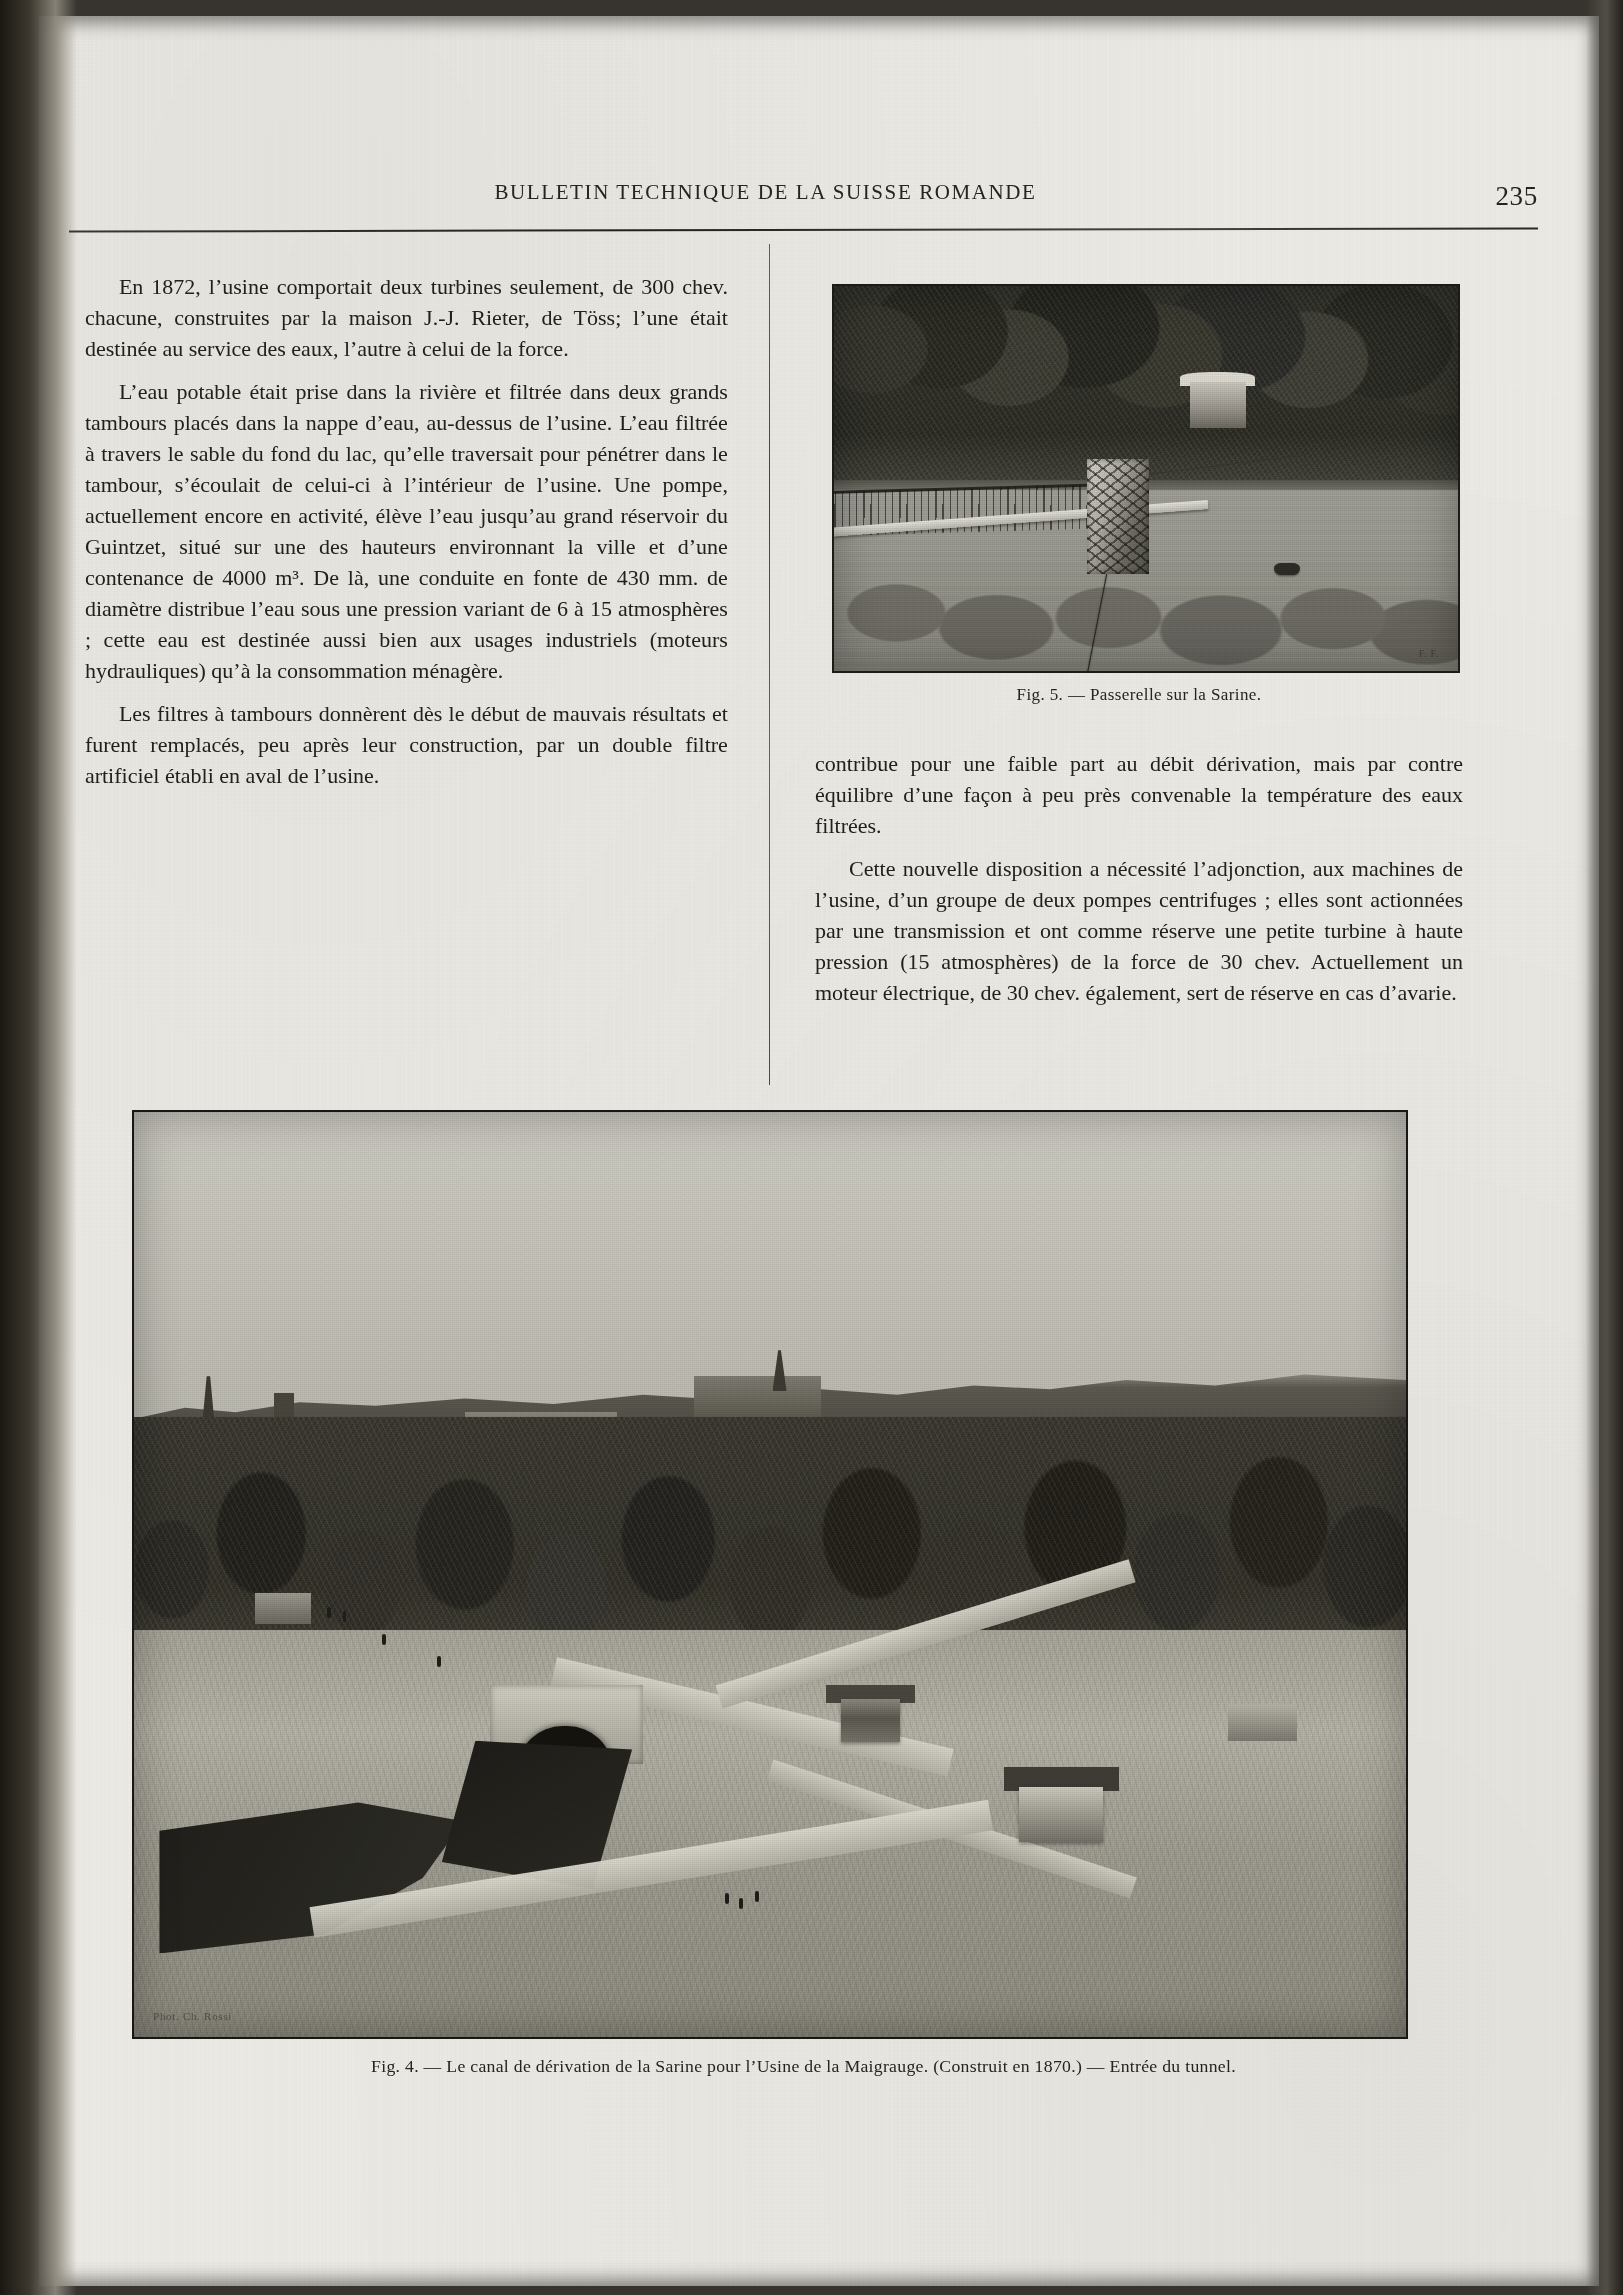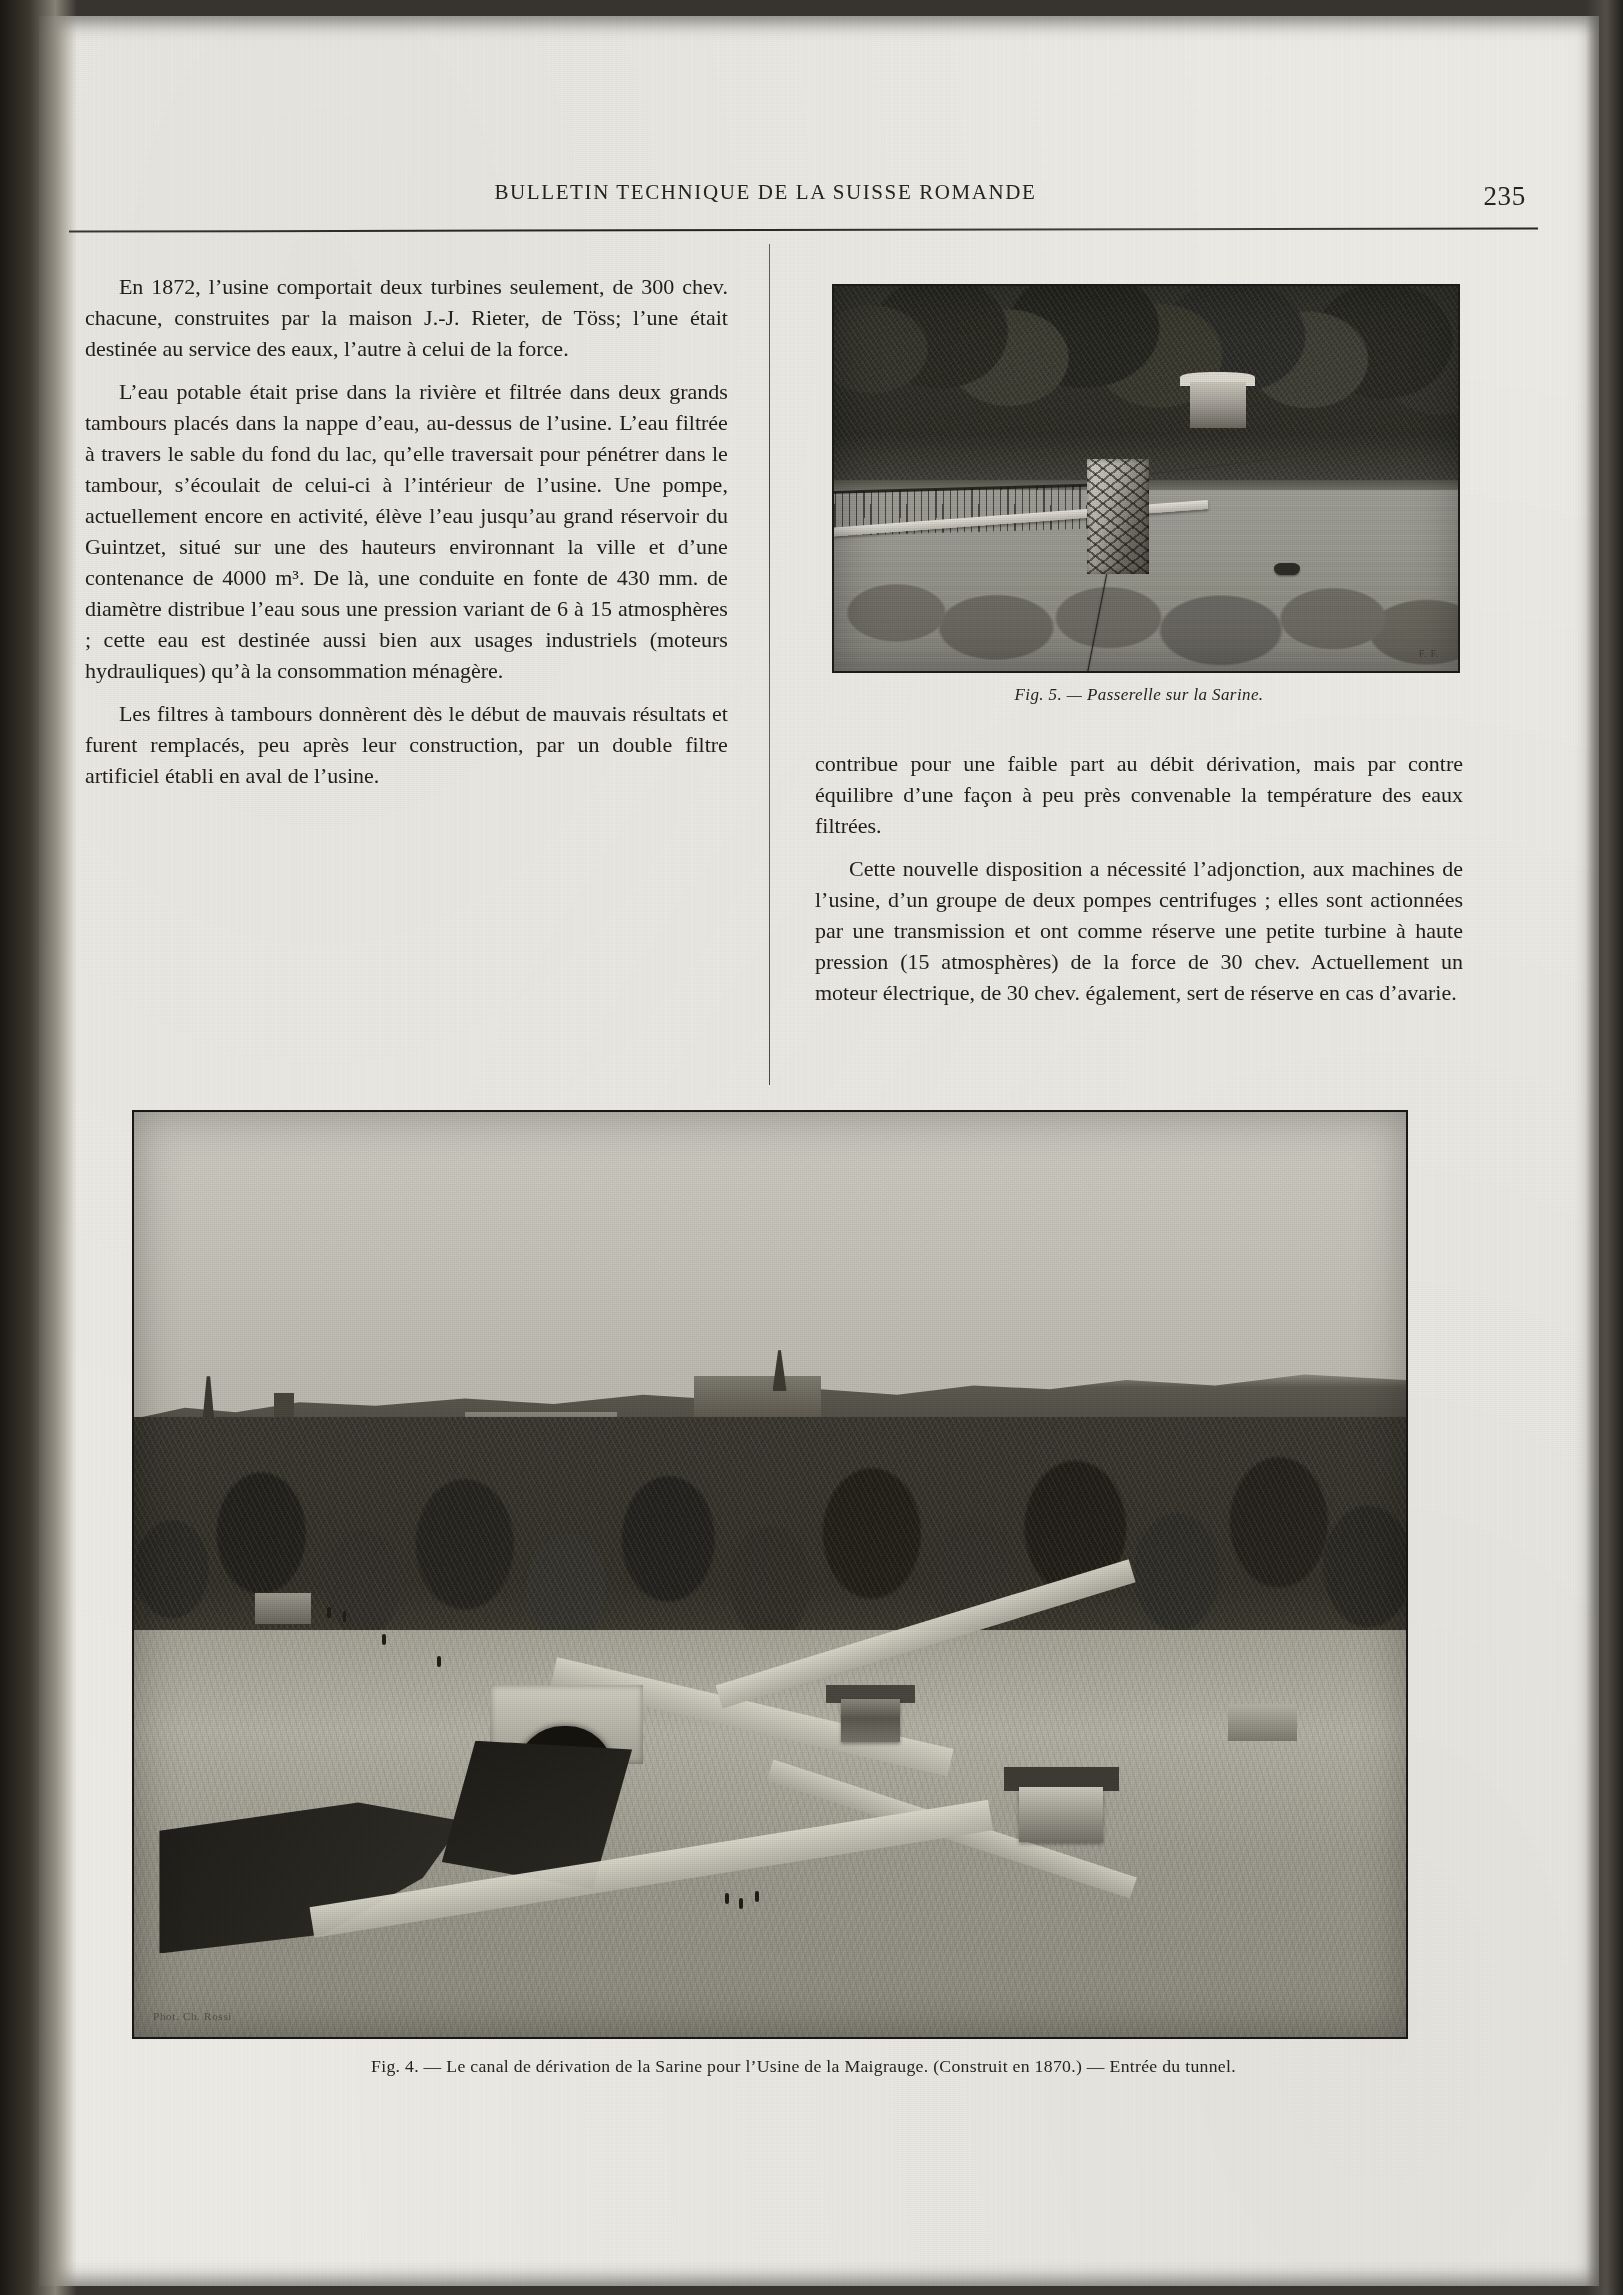--- a/index.html
+++ b/index.html
@@ -45,21 +45,21 @@
   
   .runhead{
     position:absolute;left:0;top:164px;width:1469px;height:39px;
   }
   .runhead .title{
     position:absolute;left:0;top:0;width:1393px;text-align:center;
     font-size:21px;letter-spacing:1.6px;color:#26241f;
     font-family:"Liberation Serif",serif;
   }
   .runhead .pageno{
-    position:absolute;right:12px;top:1.3px;font-size:27px;color:#26241f;letter-spacing:0.7px;
+    position:absolute;right:0;top:1.3px;font-size:27px;color:#26241f;letter-spacing:0.7px;
   }
   .headrule{
     position:absolute;left:0;top:213px;width:1469px;height:2px;
     background:linear-gradient(90deg,#3a372f,#23211c 40%,#46433a 75%,#2a2823);
     transform:rotate(-0.12deg);
   }
 
   
   .coldiv{
     position:absolute;left:700px;top:228px;width:1.3px;height:841px;
@@ -84,21 +84,21 @@
     position:absolute;left:763px;top:268px;width:628px;height:389px;
   }
   #fig5 .plate{
     position:absolute;inset:0;
     border:2px solid #1d1b17;
     background:#8d8d86;
     overflow:hidden;
   }
   #fig5cap{
     position:absolute;left:734px;top:669px;width:672px;text-align:center;
-    font-size:17px;color:#26241f;letter-spacing:0.4px;font-style:italic;
+    font-size:17px;color:#26241f;letter-spacing:0.4px;
   }
 
   
   #fig4{
     position:absolute;left:63px;top:1094px;width:1276px;height:929px;
   }
   #fig4 .plate{
     position:absolute;inset:0;border:2px solid #191715;background:#ffffff;overflow:hidden;
   }
   #fig4cap{

